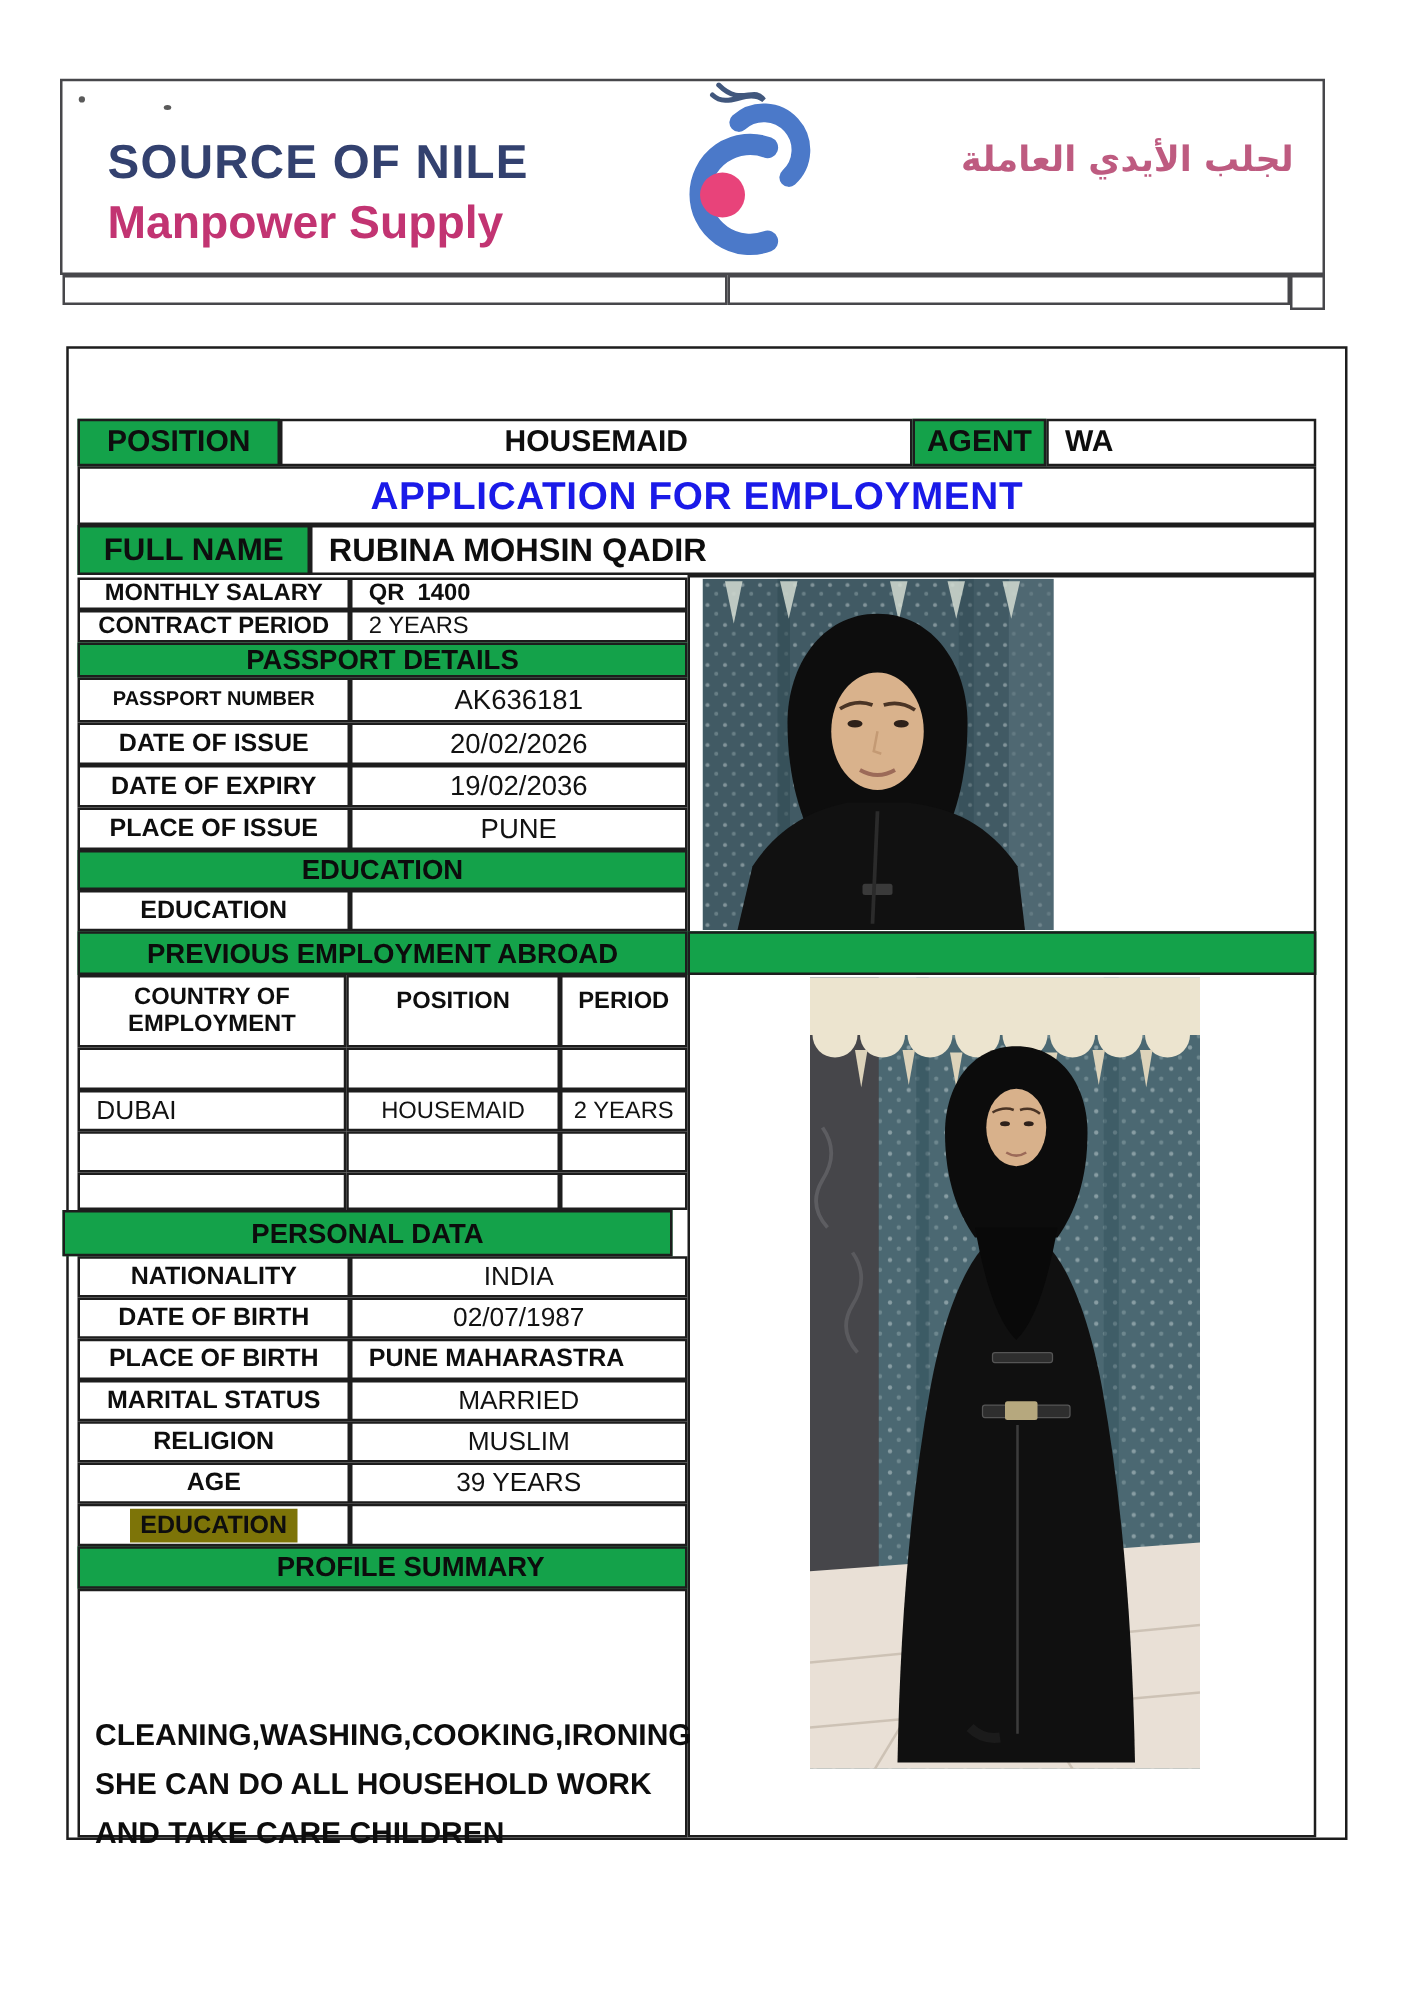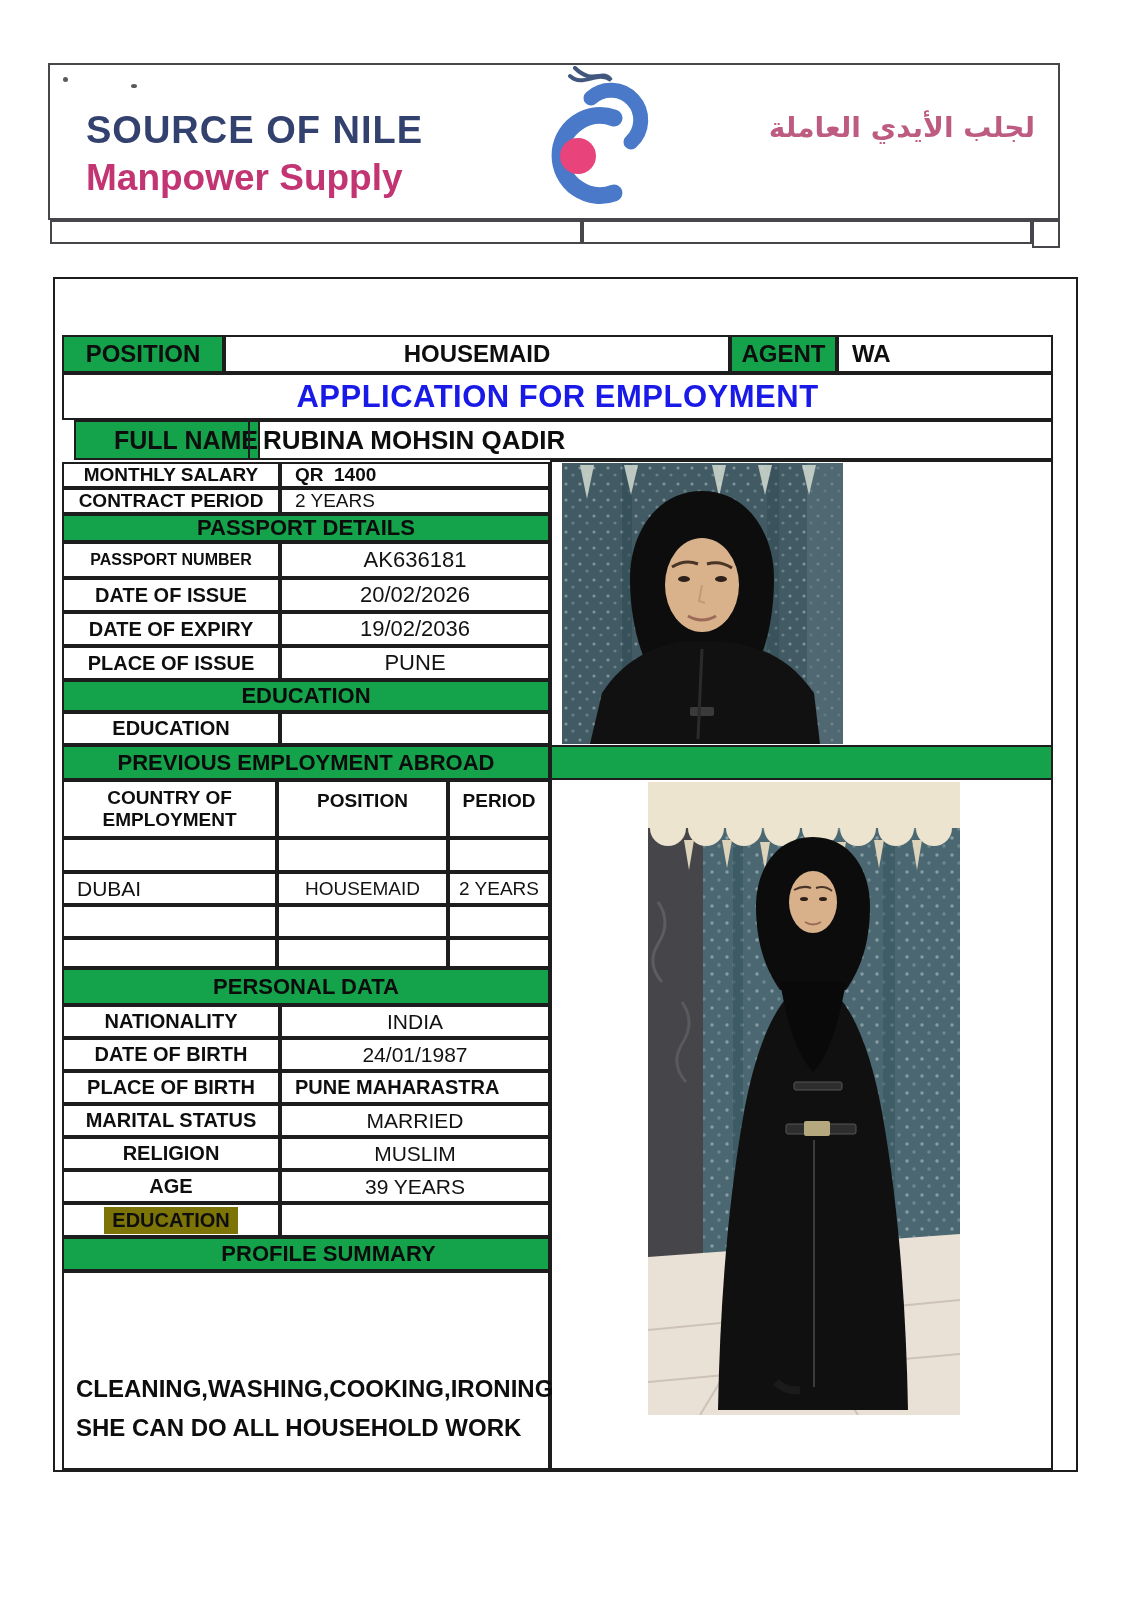--- a/index.html
+++ b/index.html
@@ -68,21 +68,21 @@
     <span class="lbl" style="font-size:24px;">AGENT</span>
   </div>
   <div class="abs cell b2" style="left:837px;top:335px;width:216px;height:38px;">
     <span class="lbl padl" style="font-size:24px;">WA</span>
   </div>
 
   <div class="abs cell b2 ctr" style="left:62px;top:373px;width:991px;height:47px;">
     <span class="blue-title">APPLICATION FOR EMPLOYMENT</span>
   </div>
 
-  <div class="abs cell b2 green ctr" style="left:74px;top:420px;width:186px;height:40px;justify-content:flex-end;">
+  <div class="abs cell b2 green ctr" style="left:62px;top:420px;width:186px;height:40px;">
     <span class="lbl" style="font-size:25px;">FULL NAME</span>
   </div>
   <div class="abs cell b2" style="left:248px;top:420px;width:805px;height:40px;align-items:center;">
     <span class="lbl padl" style="font-size:26px;">RUBINA MOHSIN QADIR</span>
   </div>
 
   <div class="abs b2" style="left:550px;top:460px;width:503px;height:1010px;background:#fff;"></div>
 
   <div class="abs" style="left:562px;top:463px;width:281px;height:281px;">
     <svg width="281" height="281" viewBox="0 0 281 281">
@@ -282,36 +282,36 @@
   <div class="abs cell b2" style="left:62px;top:938px;width:215px;height:30px;">
       <span></span>
     </div>
   <div class="abs cell b2" style="left:277px;top:938px;width:171px;height:30px;">
       <span></span>
     </div>
   <div class="abs cell b2" style="left:448px;top:938px;width:102px;height:30px;">
       <span></span>
     </div>
 
-  <div class="abs cell b2 green ctr" style="left:62px;top:968px;width:488px;height:37px;">
+  <div class="abs cell b2 green ctr" style="left:50px;top:968px;width:488px;height:37px;">
     <span class="sec-hdr">PERSONAL DATA</span>
   </div>
 
   <div class="abs cell b2 ctr" style="left:62px;top:1005px;width:218px;height:33px;">
     <span class="lbl" style="font-size:20px;">NATIONALITY</span>
   </div>
   <div class="abs cell b2 ctr" style="left:280px;top:1005px;width:270px;height:33px;">
     <span style="font-size:21px;">INDIA</span>
   </div>
 
   <div class="abs cell b2 ctr" style="left:62px;top:1038px;width:218px;height:33px;">
     <span class="lbl" style="font-size:20px;">DATE OF BIRTH</span>
   </div>
   <div class="abs cell b2 ctr" style="left:280px;top:1038px;width:270px;height:33px;">
-    <span style="font-size:21px;">24/01/1987</span>
+    <span style="font-size:21px;">02/07/1987</span>
   </div>
 
   <div class="abs cell b2 ctr" style="left:62px;top:1071px;width:218px;height:33px;">
     <span class="lbl" style="font-size:20px;">PLACE OF BIRTH</span>
   </div>
   <div class="abs cell b2" style="left:280px;top:1071px;width:270px;height:33px;">
     <span class="lbl padl" style="font-size:20px;">PUNE MAHARASTRA</span>
   </div>
 
   <div class="abs cell b2 ctr" style="left:62px;top:1104px;width:218px;height:33px;">
@@ -342,16 +342,17 @@
     <span style="font-size:20px;"></span>
   </div>
 
   <div class="abs cell b2 green ctr" style="left:62px;top:1237px;width:488px;height:34px;padding-left:45px;">
     <span class="sec-hdr">PROFILE SUMMARY</span>
   </div>
   <div class="abs b2" style="left:62px;top:1271px;width:488px;height:199px;">
     <div style="padding:96px 10px 0 12px;font-weight:bold;font-size:24px;line-height:39px;color:#0d0d0d;">
       <div>CLEANING,WASHING,COOKING,IRONING</div>
       <div>SHE CAN DO ALL HOUSEHOLD WORK</div>
+      <div>AND TAKE CARE CHILDREN</div>
     </div>
   </div>
 
 </div>
 
 </body></html>

